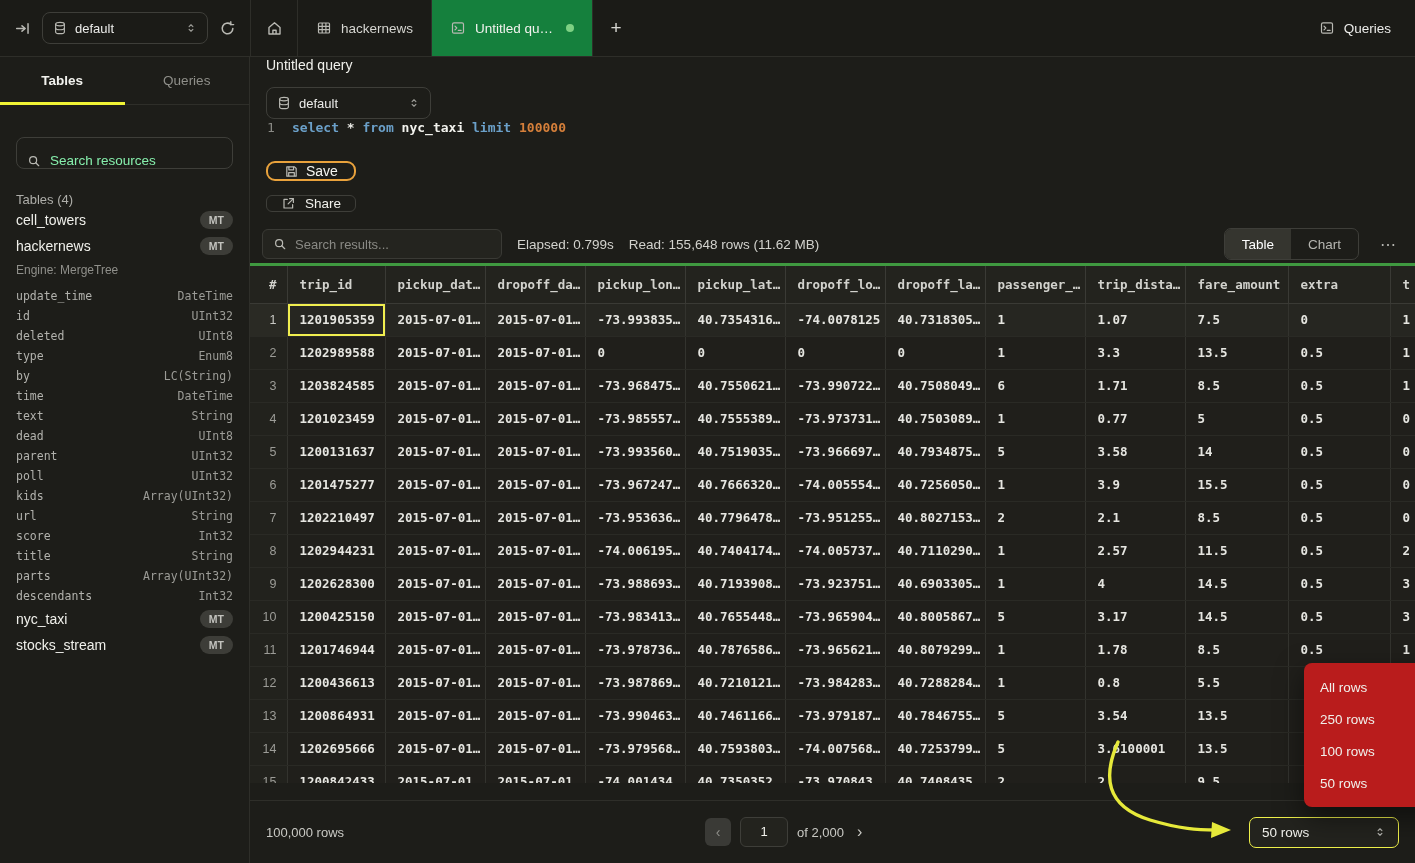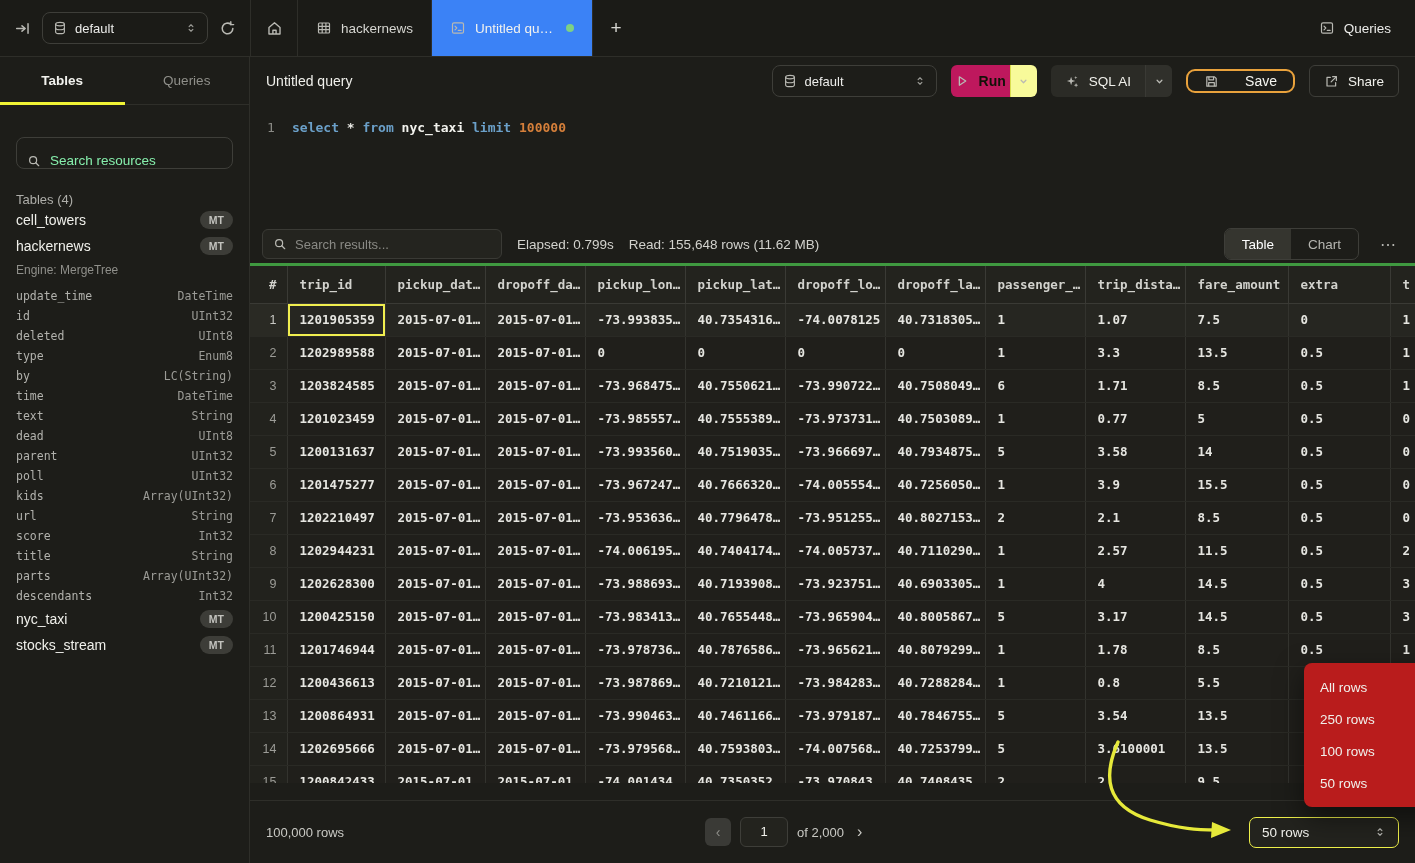--- a/index.html
+++ b/index.html
@@ -13,21 +13,21 @@
             border-bottom:1px solid #2e2e29; display:flex; align-items:stretch; }
   .topbar-left { width:250px; display:flex; align-items:center; gap:11px; padding:0 14px; flex:none; }
   .icon-btn { color:#b9b9b3; display:flex; align-items:center; justify-content:center; }
   .db-select { display:flex; align-items:center; gap:8px; border:1px solid #3e3e39; border-radius:8px;
                height:32px; padding:0 10px; color:#ececea; font-size:13px; flex:1; }
   .db-select .updown { margin-left:auto; color:#9a9a95; }
   .tabs { display:flex; border-left:1px solid #2e2e29; }
   .tab { display:flex; align-items:center; gap:9px; padding:0 18px; border-right:1px solid #2e2e29;
          color:#d6d6d1; font-size:13.5px; }
   .tab.home { width:47px; justify-content:center; padding:0; }
-  .tab.active { background:#3b82f6; color:#f2f2ee; }
+  .tab.active { background:#15803d; color:#f2f2ee; }
   .dot { width:8px; height:8px; border-radius:50%; background:#7ed184; margin-left:4px; }
   .tab-plus { width:46px; display:flex; align-items:center; justify-content:center; color:#d6d6d1;
               font-size:19px; }
   .topbar-right { margin-left:auto; display:flex; align-items:center; gap:9px; padding-right:24px;
                   color:#ececea; font-size:13.5px; }
 
   
   .sidebar { position:absolute; left:0; top:57px; width:250px; height:806px; background:#1d1d19;
              border-right:1px solid #2e2e29; }
   .side-tabs { height:48px; display:flex; border-bottom:1px solid #2e2e29; }
@@ -44,34 +44,34 @@
   .table-item { display:flex; align-items:center; justify-content:space-between; margin-top:0; height:26px; }
   .table-name { font-size:14px; color:#f0f0eb; font-weight:500; }
   .badge { background:#3d3d38; color:#c2c2bd; font-size:10.5px; font-weight:700; border-radius:10px; padding:3px 9px; }
   .engine { margin-top:4px; font-size:12px; color:#8f8f8a; }
   .cols { margin-top:9px; font-family:"DejaVu Sans Mono", monospace; font-size:11.5px; }
   .col-row { display:flex; justify-content:space-between; height:20px; align-items:center; color:#b2b2ad; }
   .col-type { color:#9c9c97; }
 
   
   .main { position:absolute; left:250px; top:57px; width:1165px; height:806px; }
-  .query-header { height:48px; display:flex; align-items:center; padding:0 16px; gap:14px; }
+  .query-header { height:48px; display:flex; align-items:flex-start; padding:0 16px; gap:14px;flex-direction:column; }
   .query-title { font-size:14px; color:#f0f0eb; margin-right:auto; }
   .qh-db { flex:none; width:165px; }
   .btn-run { display:flex; height:32px; border-radius:6px; overflow:hidden; }
   .btn-run-main { background:#be185d; color:#121208; display:flex; align-items:center; gap:10px;
                   padding:0 4px; font-weight:600; font-size:14px; }
   .btn-run-chev { background:#f8fa9a; width:27px; display:flex; align-items:center; justify-content:center;
                   color:#4a4a30; border-left:1px solid #d9dd4e; }
   .btn-sqlai { display:flex; height:32px; border-radius:6px; background:#2b2b26; overflow:hidden; }
   .btn-sqlai-main { display:flex; align-items:center; gap:9px; padding:0 14px; color:#f0f0eb; font-size:13.5px; }
   .btn-sqlai-chev { width:27px; display:flex; align-items:center; justify-content:center; color:#b5b5b0;
                     border-left:1px solid #3a3a35; background:#30302b; }
   .btn-save { height:24px; border:2px solid #e9a23c; border-radius:9px; display:flex; align-items:center;
-              gap:26px; padding:0 16px; color:#f5f5f0; font-size:14px; font-weight:500; background:transparent; }
+              gap:7px; padding:0 16px; color:#f5f5f0; font-size:14px; font-weight:500; background:transparent; }
   .btn-share { height:32px; border:1px solid #3e3e39; border-radius:6px; display:flex; align-items:center;
                gap:9px; padding:0 14px; color:#f0f0eb; font-size:13.5px; }
 
   .editor { height:120px; padding-top:14px; font-family:"DejaVu Sans Mono", monospace; font-size:13px; }
   .editor-line { display:flex; line-height:18px; }
   .gutter { width:42px; text-align:center; color:#8a8a85; flex:none; }
   .tok-keyword { color:#6ba0c9; font-weight:600; }
   .tok-plain   { color:#e8e8e3; font-weight:600; }
   .tok-table   { color:#f2f2ed; font-weight:700; }
   .tok-number  { color:#d57f3a; font-weight:600; }

